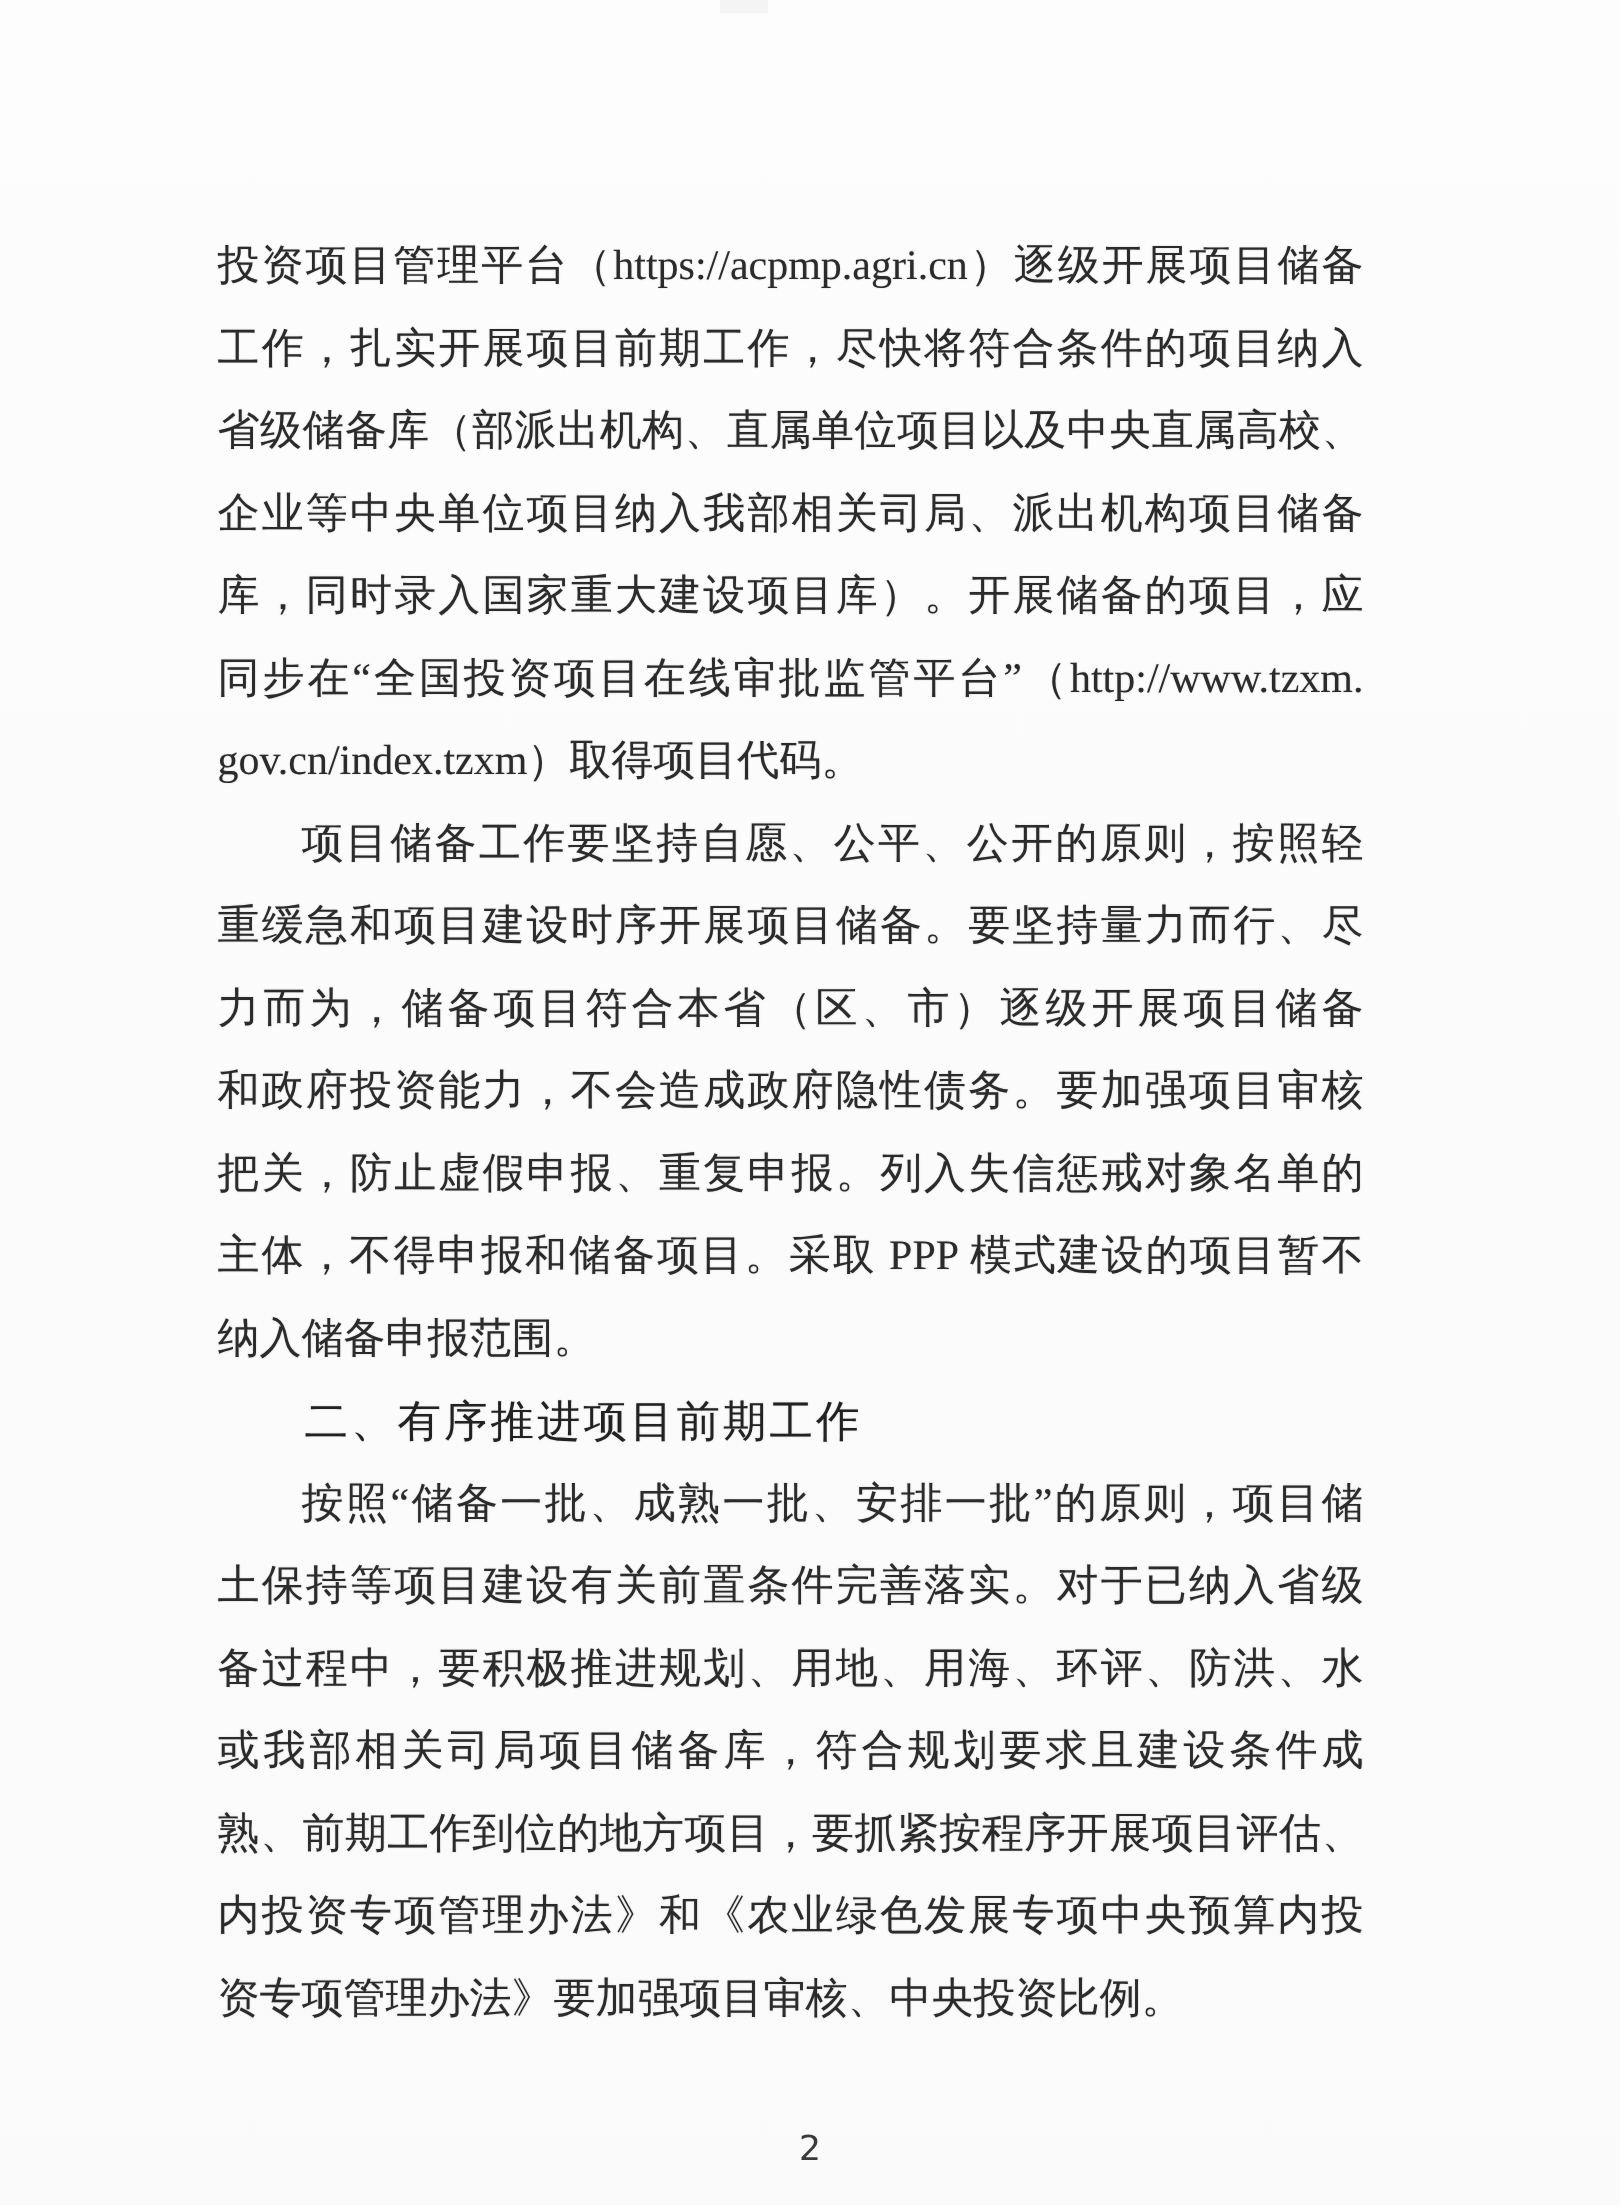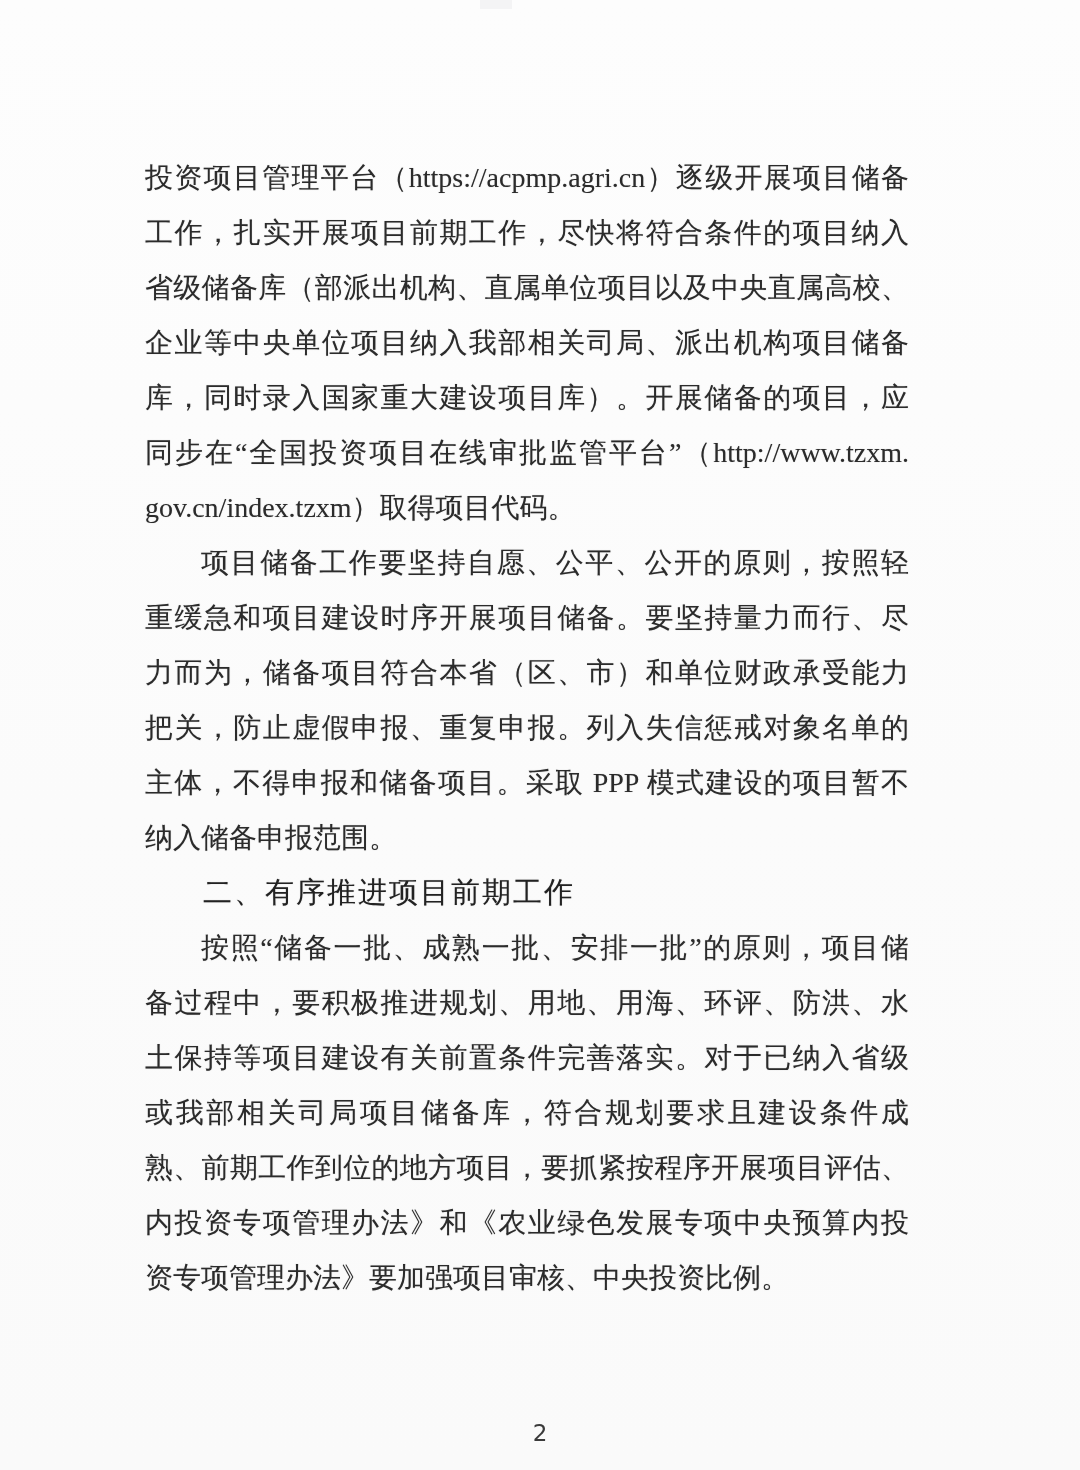--- a/index.html
+++ b/index.html
@@ -74,27 +74,28 @@
 <div class="doc-body">
   <div class="line j">投资项目管理平台（https://acpmp.agri.cn）逐级开展项目储备</div>
   <div class="line j">工作，扎实开展项目前期工作，尽快将符合条件的项目纳入</div>
   <div class="line j">省级储备库（部派出机构、直属单位项目以及中央直属高校、</div>
   <div class="line j">企业等中央单位项目纳入我部相关司局、派出机构项目储备</div>
   <div class="line j">库，同时录入国家重大建设项目库）。开展储备的项目，应</div>
   <div class="line j">同步在“全国投资项目在线审批监管平台”（http://www.tzxm.</div>
   <div class="line e">gov.cn/index.tzxm）取得项目代码。</div>
   <div class="line j indent">项目储备工作要坚持自愿、公平、公开的原则，按照轻</div>
   <div class="line j">重缓急和项目建设时序开展项目储备。要坚持量力而行、尽</div>
-  <div class="line j">力而为，储备项目符合本省（区、市）和单位财政承受能力</div>
+  <div class="line j">力而为，储备项目符合本省（区、市）逐级开展项目储备</div>
+  <div class="line j">和政府投资能力，不会造成政府隐性债务。要加强项目审核</div>
   <div class="line j">把关，防止虚假申报、重复申报。列入失信惩戒对象名单的</div>
   <div class="line j">主体，不得申报和储备项目。采取 PPP 模式建设的项目暂不</div>
   <div class="line e">纳入储备申报范围。</div>
   <div class="line heading">二、有序推进项目前期工作</div>
   <div class="line j indent">按照“储备一批、成熟一批、安排一批”的原则，项目储</div>
+  <div class="line j">土保持等项目建设有关前置条件完善落实。对于已纳入省级</div>
   <div class="line j">备过程中，要积极推进规划、用地、用海、环评、防洪、水</div>
-  <div class="line j">土保持等项目建设有关前置条件完善落实。对于已纳入省级</div>
   <div class="line j">或我部相关司局项目储备库，符合规划要求且建设条件成</div>
   <div class="line j">熟、前期工作到位的地方项目，要抓紧按程序开展项目评估、</div>
   <div class="line j">内投资专项管理办法》和《农业绿色发展专项中央预算内投</div>
   <div class="line e">资专项管理办法》要加强项目审核、中央投资比例。</div>
 </div>
 
 <div class="page-footer">2</div>
 
 </body></html>

